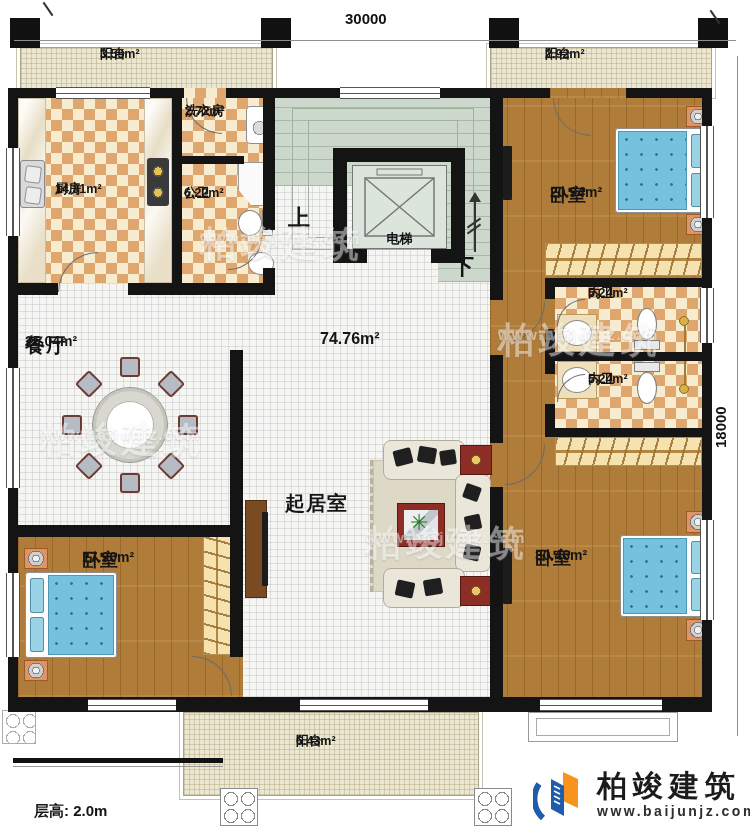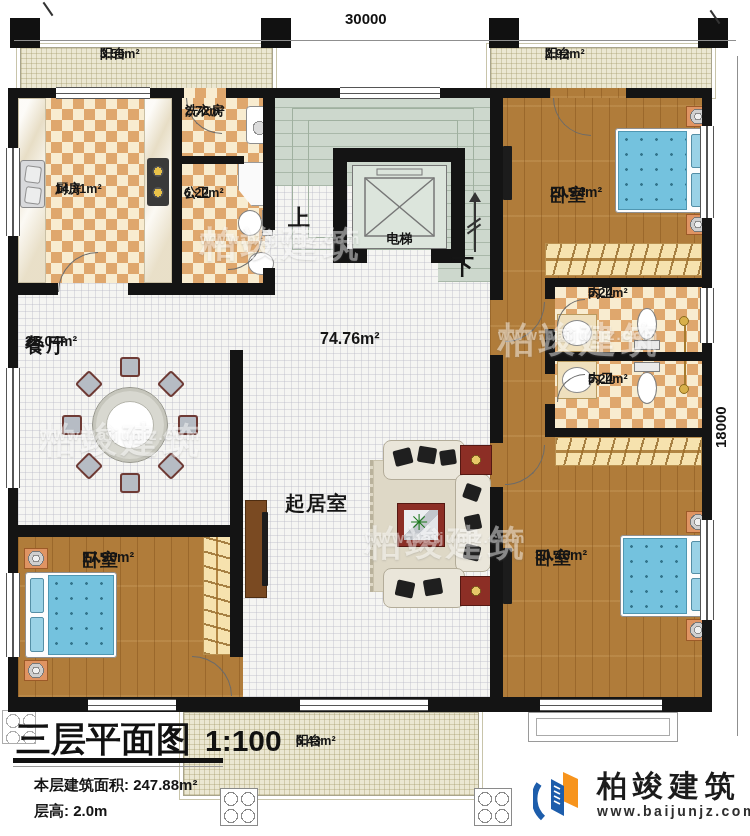--- a/index.html
+++ b/index.html
@@ -379,26 +379,22 @@
   </div>
   <div class="wm" style="left:498px;top:322px;width:240px;">
     <span class="big">柏竣建筑</span>
     <span class="small">www.baijunjz.com</span>
   </div>
   <div class="wm" style="left:365px;top:525px;width:260px;">
     <span class="big">柏竣建筑</span>
     <span class="small">www.baijunjz.com</span>
   </div>
 
-  <div class="tb-title" style="left:16px;top:716px;">
-    <span style="position:static;">三层平面图</span><span class="tb-scale" style="position:static;">1:100</span>
-  </div>
   <div style="left:13px;top:758px;width:210px;height:5px;background:#111;z-index:50;"></div>
   <div style="left:13px;top:766px;width:210px;height:1px;background:#999;z-index:50;"></div>
-  <div class="tb-line" style="left:34px;top:776px;">本层建筑面积: 247.88m²</div>
   <div class="tb-line" style="left:34px;top:802px;">层高: 2.0m</div>
 
   <svg style="left:533px;top:762px;z-index:50;" width="58" height="64" viewBox="0 0 58 64">
     <path d="M10 56 A 26 26 0 0 1 6 22" fill="none" stroke="#1d5dab" stroke-width="6"></path>
     <polygon points="30,10 45,17 45,46 30,39" fill="#f7941d"></polygon>
     <polygon points="18,17 31,24 31,54 18,47" fill="#1d5dab"></polygon>
     <g stroke="#fff" stroke-width="1.6">
       <line x1="21" y1="24" x2="27" y2="27"></line>
         <line x1="21" y1="29" x2="27" y2="32"></line>
       <line x1="21" y1="34" x2="27" y2="37"></line>

